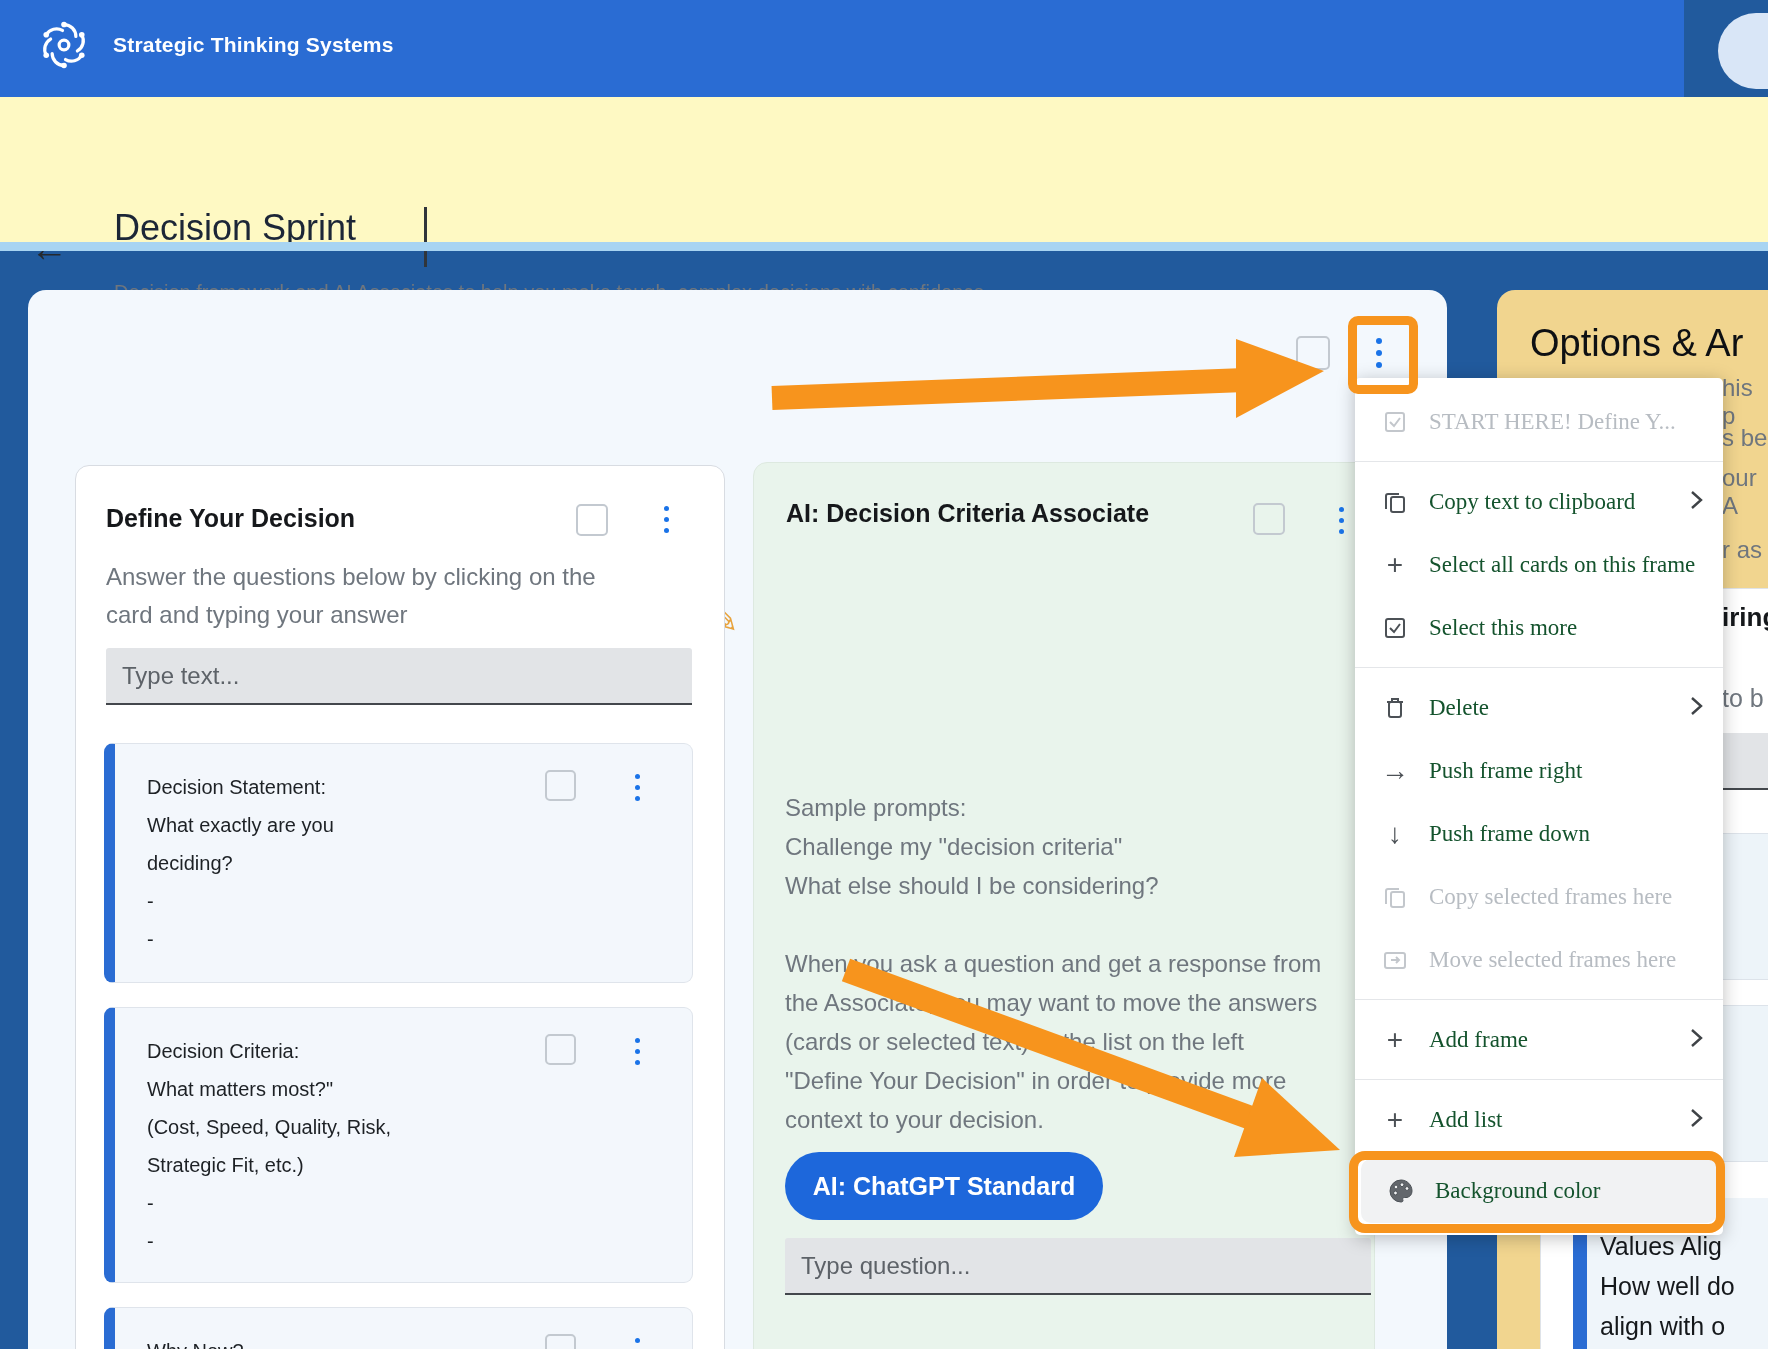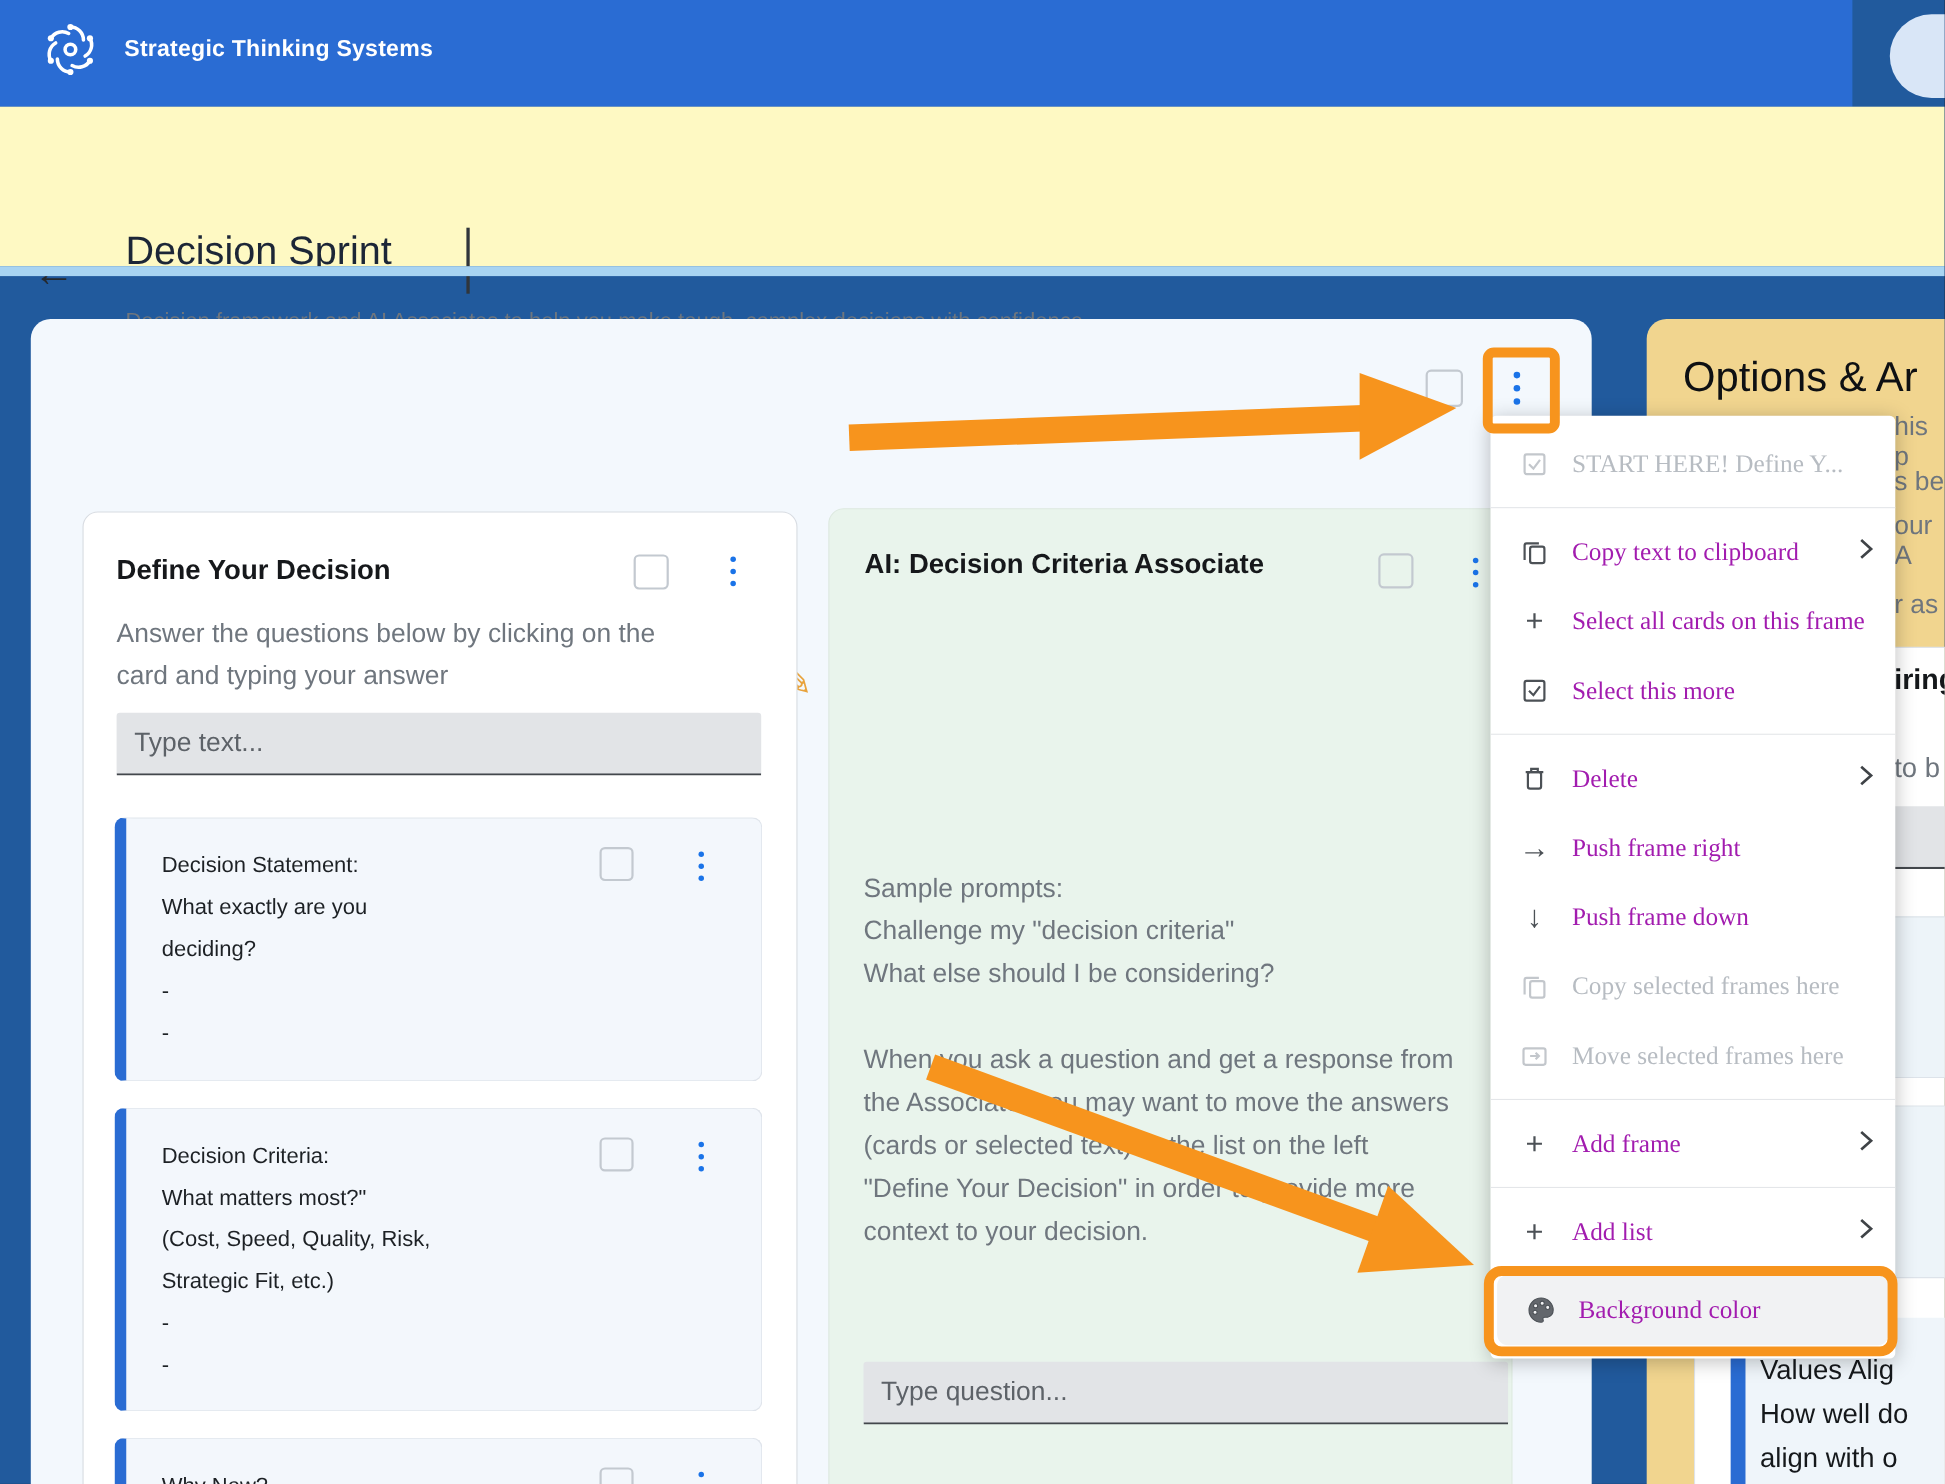--- a/index.html
+++ b/index.html
@@ -46,21 +46,21 @@
   .frag{position:absolute;left:1722px;font-size:24px;color:#6f767e;}
   .f2list{left:1540px;top:588px;width:400px;height:880px;background:#fff;border:1px solid #dfe3e8;border-radius:14px;}
   .sliver-card{position:absolute;left:1573px;width:260px;background:#edf4f9;border:1px solid #dde3ea;border-radius:6px;}
   .f2card{left:1573px;top:1198px;width:320px;height:200px;background:#eff5fa;border-left:14px solid #2a6cd3;border-radius:8px;}
   .f2card .txt{position:absolute;left:13px;top:28px;font-size:25px;line-height:40px;color:#15181b;white-space:pre-line;}
   
   .menu{position:absolute;left:1355px;top:378px;width:368px;height:857px;background:#fff;border-radius:5px;
         box-shadow:0 3px 18px rgba(0,0,0,.25);padding:12px 0;box-sizing:border-box;z-index:50;
         font-family:"Liberation Serif","DejaVu Serif",serif;}
   .mrow{height:63px;display:flex;align-items:center;padding:0 20px 0 26px;gap:20px;cursor:pointer;}
-  .mrow .lbl{font-size:23px;color:#a21caf;flex:1;white-space:nowrap;overflow:hidden;}
+  .mrow .lbl{font-size:23px;color:#14532d;flex:1;white-space:nowrap;overflow:hidden;}
   .mrow.dis{cursor:default;}
   .mrow.dis .lbl{color:#b7bcc2;}
   .mrow.dis .micon{color:#c3c7cc;}
   .mrow.dis svg{stroke:#c3c7cc;}
   .micon{width:28px;display:flex;justify-content:center;align-items:center;color:#4c5156;
          font-size:28px;font-family:"Liberation Sans",sans-serif;}
   .micon svg{stroke:#4c5156;}
   .mdiv{height:1px;background:#e4e6e9;margin:8px 0;}
   .chev svg{stroke:#3f4347;}
   .mrow.hl{background:#f1f2f3;border-radius:10px;margin:8px 6px 0 6px;height:64px;}
@@ -180,20 +180,21 @@
       </span>
   </div>
   <div class="abs gray preline" style="left:785px;top:788px;font-size:24px;line-height:39px;width:620px;z-index:3;">Sample prompts:
 Challenge my "decision criteria"
 What else should I be considering?</div>
   <div class="abs gray preline" style="left:785px;top:944px;font-size:24px;line-height:39px;width:620px;z-index:3;">When you ask a question and get a response from
 the Associate, you may want to move the answers
 (cards or selected text) to the list on the left
 "Define Your Decision" in order to provide more
 context to your decision.</div>
+  <button class="aibtn">AI: ChatGPT Standard</button>
   <div class="abs input" style="left:785px;top:1238px;width:586px;height:57px;z-index:3;">Type question...</div>
 
   <div class="abs frame2"></div>
   <span class="abs frame2-title">Options &amp; Ar</span>
   <span class="frag" style="top:374px;">his p</span>
   <span class="frag" style="top:424px;">s be</span>
   <span class="frag" style="top:464px;">our A</span>
   <span class="frag" style="top:504px;margin-top:32px;">r as</span>
 
   <div class="abs f2list"></div>

